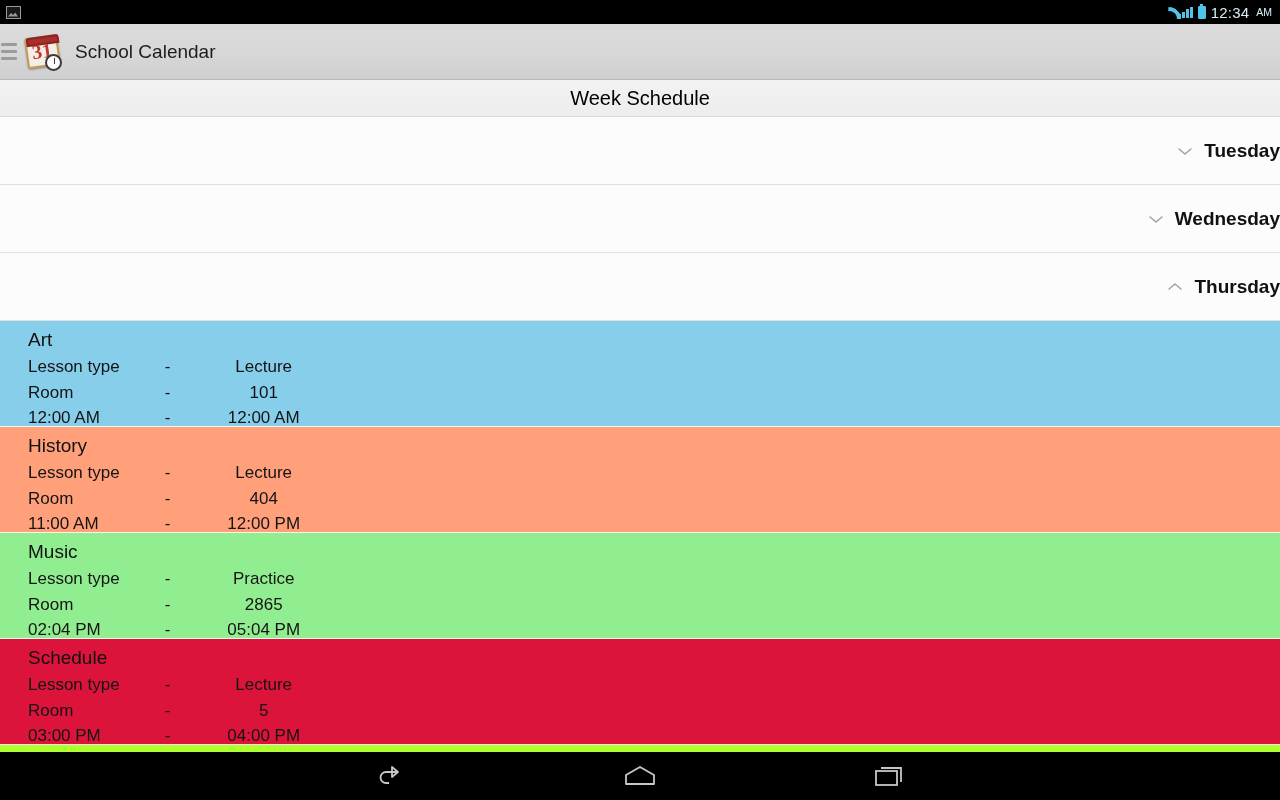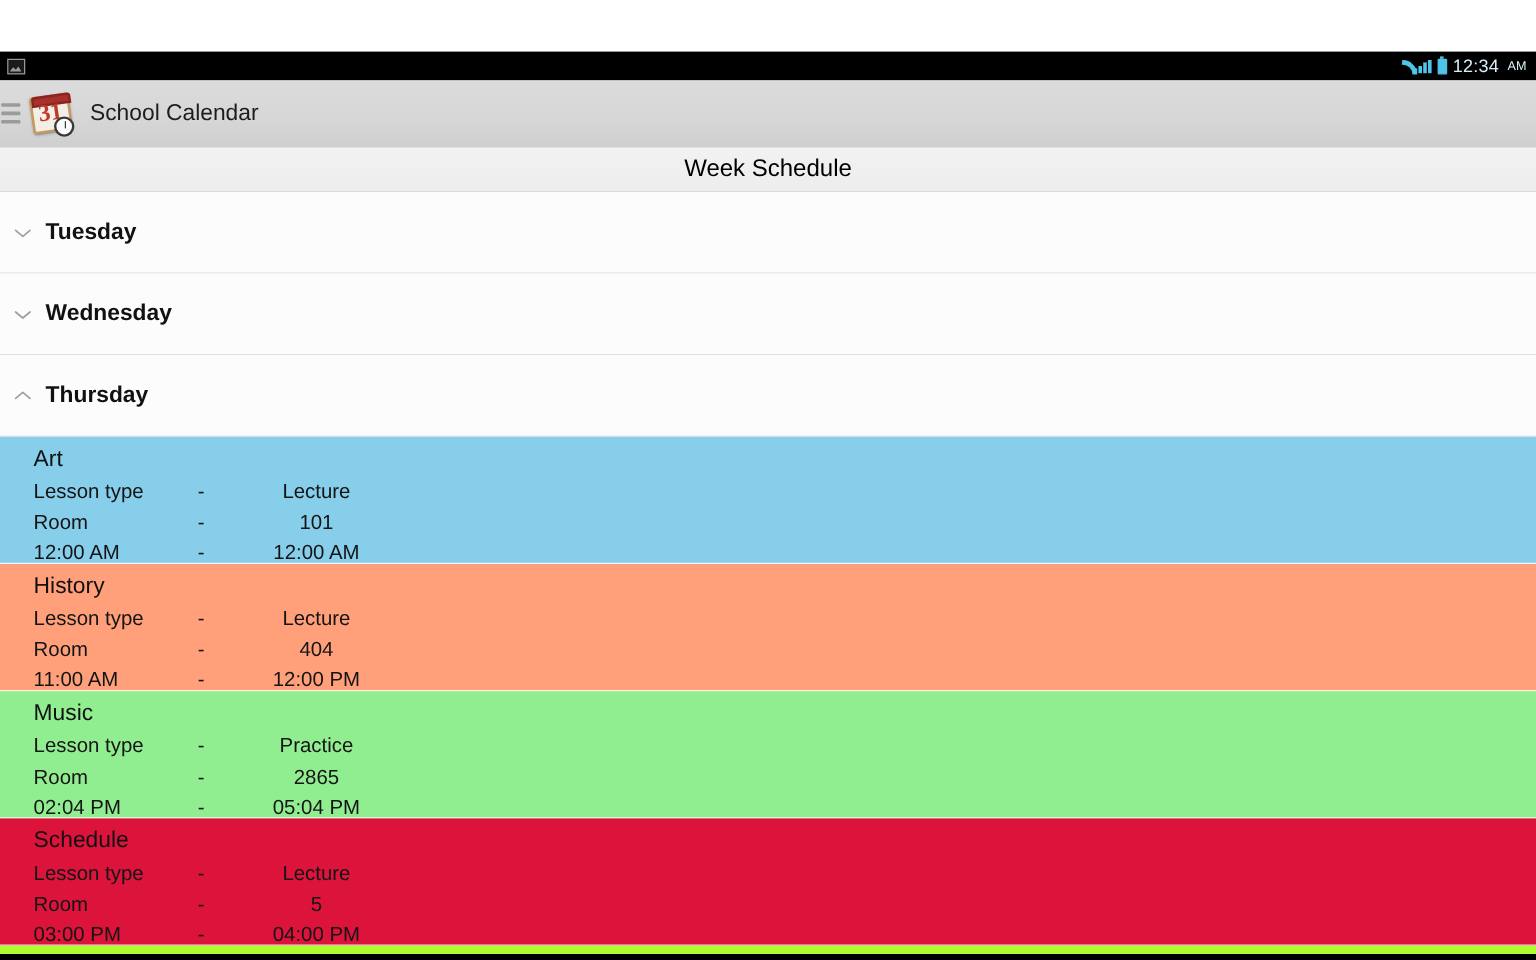--- a/index.html
+++ b/index.html
@@ -8,21 +8,20 @@
     font-family:"Liberation Sans", sans-serif;
     background:#ffffff;
   }
   #app { position:relative; width:1280px; height:800px; }
 
   
   .statusbar {
     height:24px; background:#000000; color:#4fc3e8;
     display:flex; align-items:center; justify-content:space-between;
     padding:0 8px 0 6px;
-    margin-top:43px;
   }
   .sb-left { display:flex; align-items:center; gap:6px; }
   .sb-right { display:flex; align-items:center; gap:5px; }
   .sb-photo-icon { width:15px; height:13px; border:1.5px solid #9a9a9a; position:relative; background:#1a1a1a; }
   .sb-photo-icon::after{
     content:""; position:absolute; left:1px; bottom:1px; width:10px; height:5px;
     background:#9a9a9a;
     clip-path:polygon(0 100%, 30% 30%, 52% 72%, 72% 20%, 100% 100%);
   }
   .sb-wifi { width:16px; height:13px; position:relative; }
@@ -74,21 +73,21 @@
   .subheader {
     height:37px; background:linear-gradient(to bottom,#f2f2f2,#ededed);
     border-bottom:1px solid #dadada;
     display:flex; align-items:center; justify-content:center;
   }
   .subheader-text { font-size:20px; color:#000; }
 
   
   .day-row {
     height:68px; background:#fcfcfc; border-bottom:1px solid #e0e0e0;
-    display:flex; align-items:center;
+    display:flex; align-items:center;justify-content:flex-end;
   }
   .chev { width:38px; display:flex; align-items:center; justify-content:center; flex:0 0 auto; }
   .chev svg { display:block; }
   .day-name { font-size:19px; font-weight:bold; color:#111; }
 
   
   .lesson {
     height:106px; padding-left:28px; padding-top:6px;
     border-bottom:1px solid rgba(255,255,255,.85);
     overflow:hidden;

